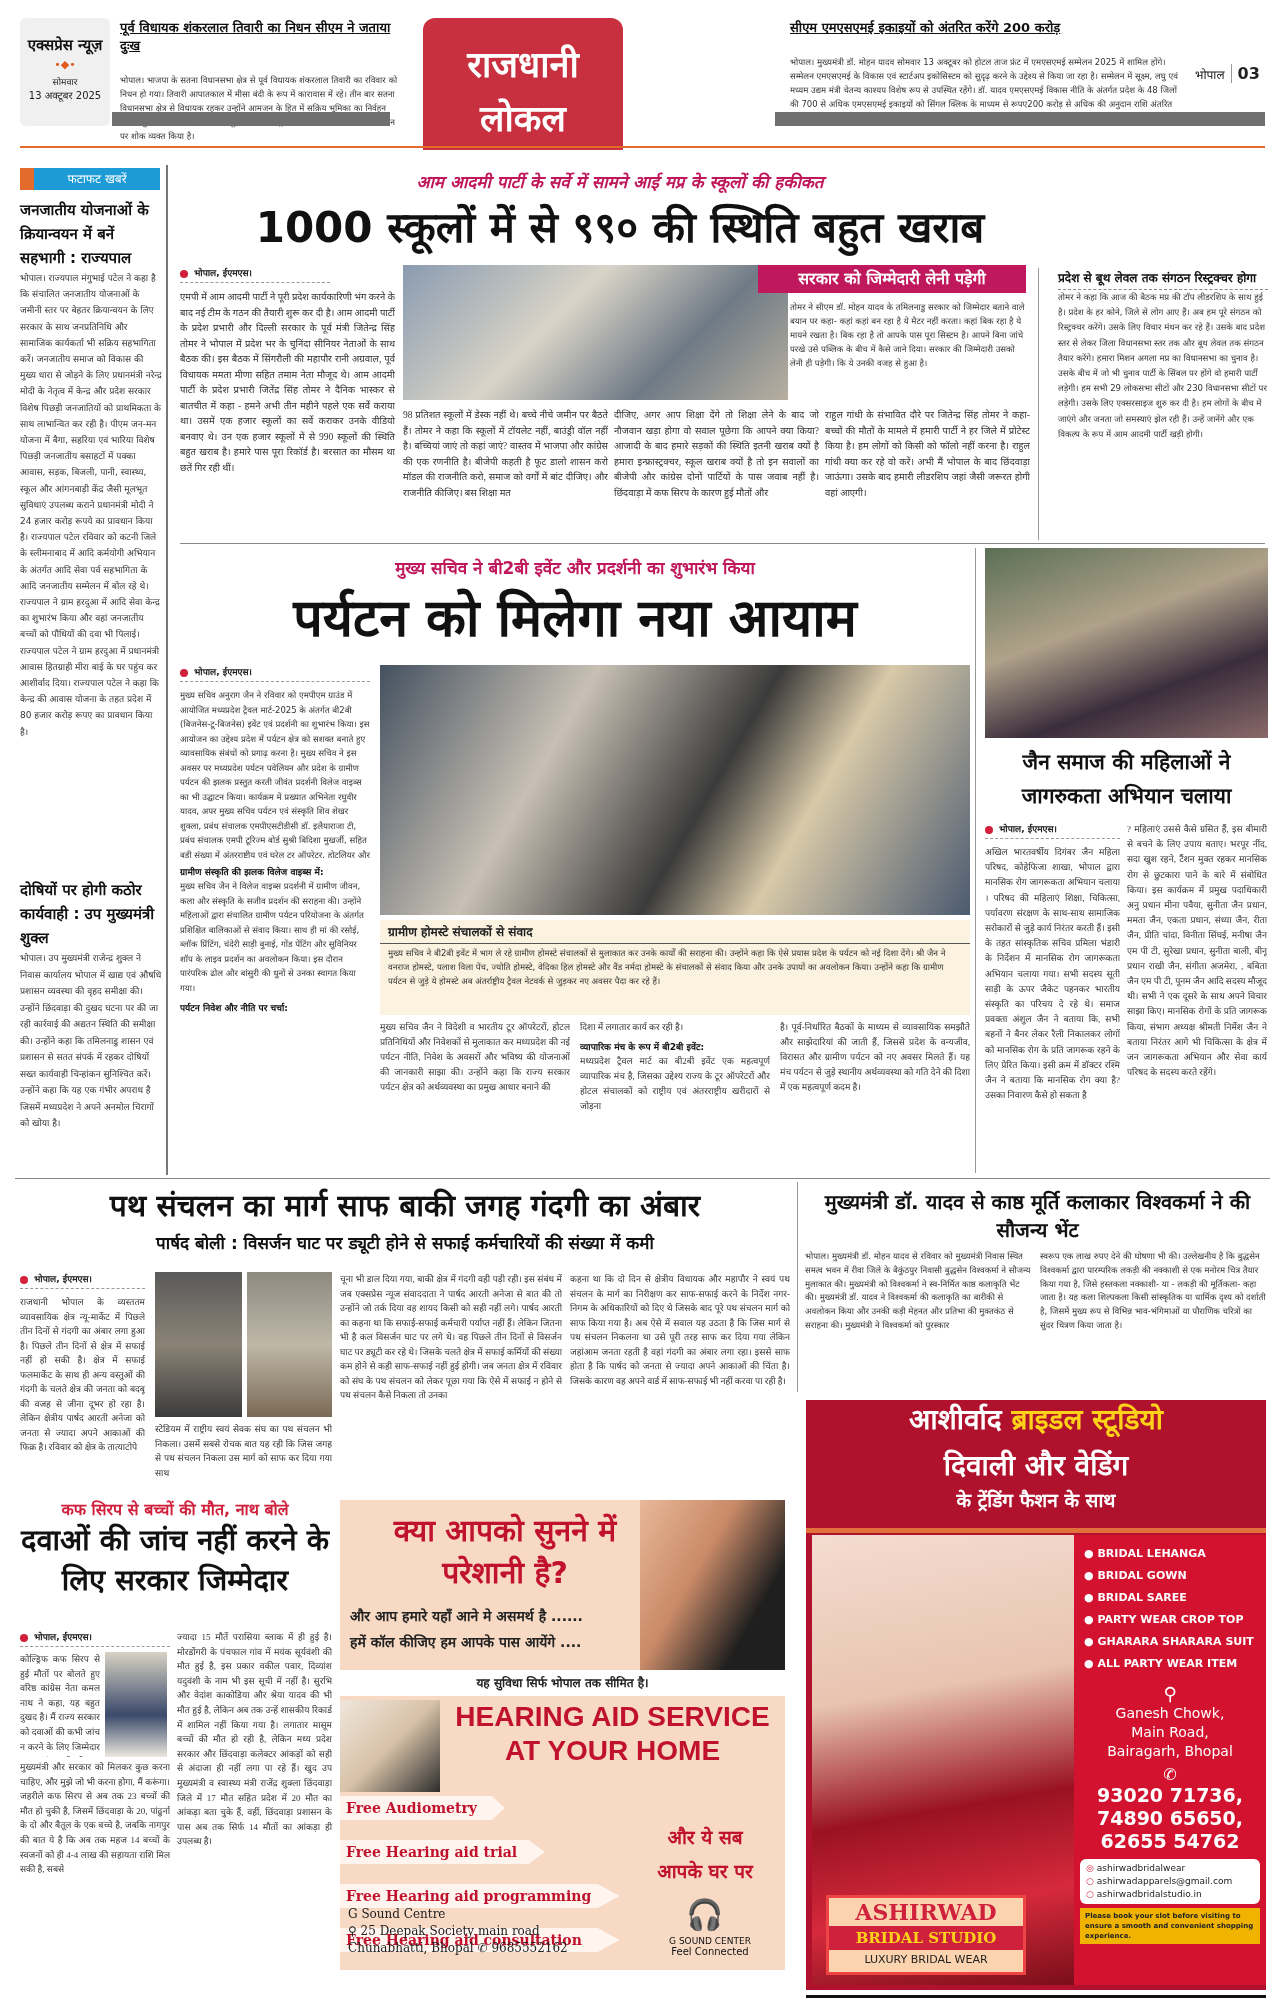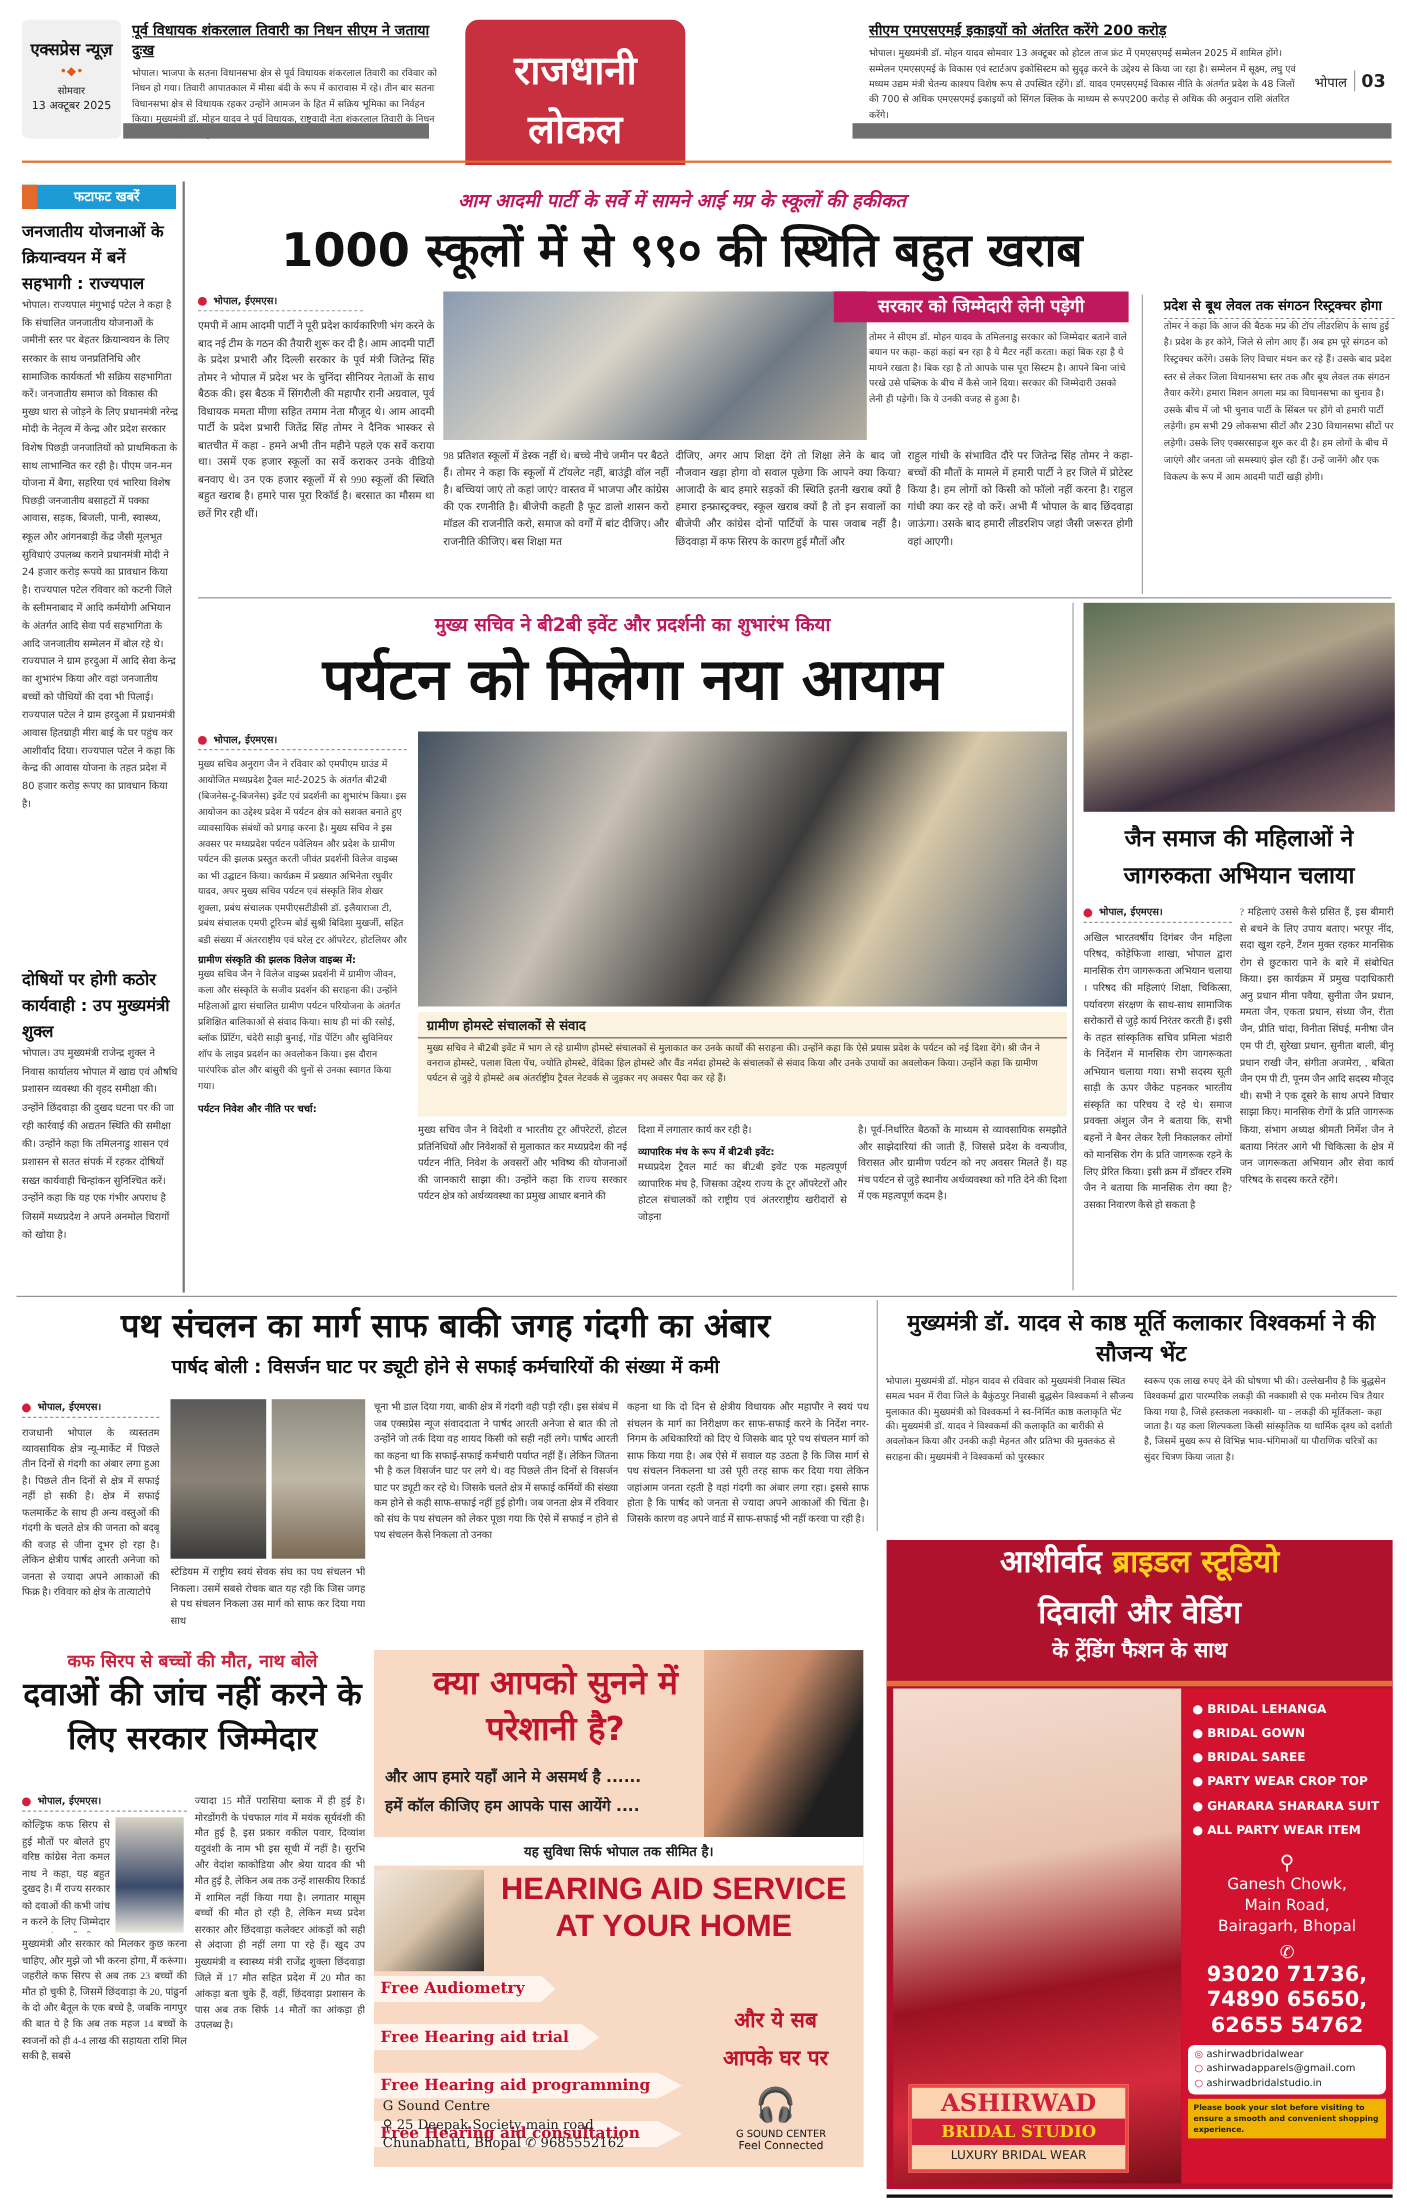--- a/index.html
+++ b/index.html
@@ -12,30 +12,30 @@
 .dateline .dot{display:inline-block;width:8px;height:8px;border-radius:50%;background:#d21f3c;margin-right:6px;vertical-align:middle}
 .photo{background:linear-gradient(135deg,#8a9bb0,#d9d4c8 40%,#6f7a86 70%,#b8b0a0);overflow:hidden}
 .vline{position:absolute;width:2px;background:#777}
 .hr{position:absolute;height:2px;background:#333}
 
 #masthead-box{left:20px;top:18px;width:90px;height:108px;background:#f0f0f0;border-radius:6px;text-align:center}
 #brand{font-size:15px;font-weight:bold;color:#111;margin-top:16px}
 #diamonds{color:#e05a1c;font-size:11px;margin-top:4px}
 #day{font-size:9px;color:#222;margin-top:4px}
 #date{font-size:10px;color:#222}
-.topnews h3{font-size:13px;font-weight:bold;color:#111;text-decoration:underline;margin-bottom:6px}
+.topnews h3{font-size:13px;font-weight:bold;color:#111;text-decoration:underline;margin-bottom:19px}
 .topnews p{font-size:8.5px;line-height:14px;color:#333}
 #logo{left:423px;top:18px;width:200px;height:132px;background:#c8303f;border-radius:12px 12px 0 0;color:#fff;text-align:center;font-weight:bold;font-size:36px;line-height:54px;padding-top:20px}
 #graybar1{left:112px;top:112px;width:278px;height:14px;background:#707070}
 #graybar2{left:775px;top:112px;width:490px;height:14px;background:#707070}
 #orangeline{left:20px;top:146px;width:1245px;height:2px;background:#e26b2c}
 #pageinfo{left:1195px;top:64px;font-size:12px;color:#222}
 #pageinfo b{font-size:16px;margin-left:6px;border-left:1px solid #999;padding-left:6px}
 
-#fatafat{left:20px;top:168px;width:140px;height:22px;background:#1d9bd6;color:#fff;font-size:12px;font-weight:bold;text-align:center;line-height:22px;border-left:14px solid #e26b2c}
+#fatafat{left:20px;top:168px;width:140px;height:22px;background:#1d9bd6;color:#fff;font-size:12px;font-weight:normal;text-align:center;line-height:22px;border-left:14px solid #e26b2c}
 .railhl{font-size:15px;line-height:24px;font-weight:bold;color:#111}
 
 .redtag{background:#c0185c;color:#fff;font-weight:bold;text-align:center}
 .pinkhead{color:#c0185c;font-weight:bold;font-style:italic;text-align:center}
 
 #ad-hearing{left:340px;top:1500px;width:445px;height:470px;background:#f7d9c4;overflow:hidden}
 #ad-bridal{left:806px;top:1400px;width:460px;height:590px;background:#b0122e;overflow:hidden}
 .hearlist div{background:#fff5ee;color:#c0112d;font-family:"DejaVu Serif",serif;font-weight:bold;font-size:14px;height:24px;line-height:24px;padding-left:6px;margin-bottom:20px;clip-path:polygon(0 0,92% 0,100% 50%,92% 100%,0 100%)}
 .bridal-items div{color:#fff;font-weight:bold;font-size:11px;line-height:22px}
 .bridal-items div::before{content:"● ";}

